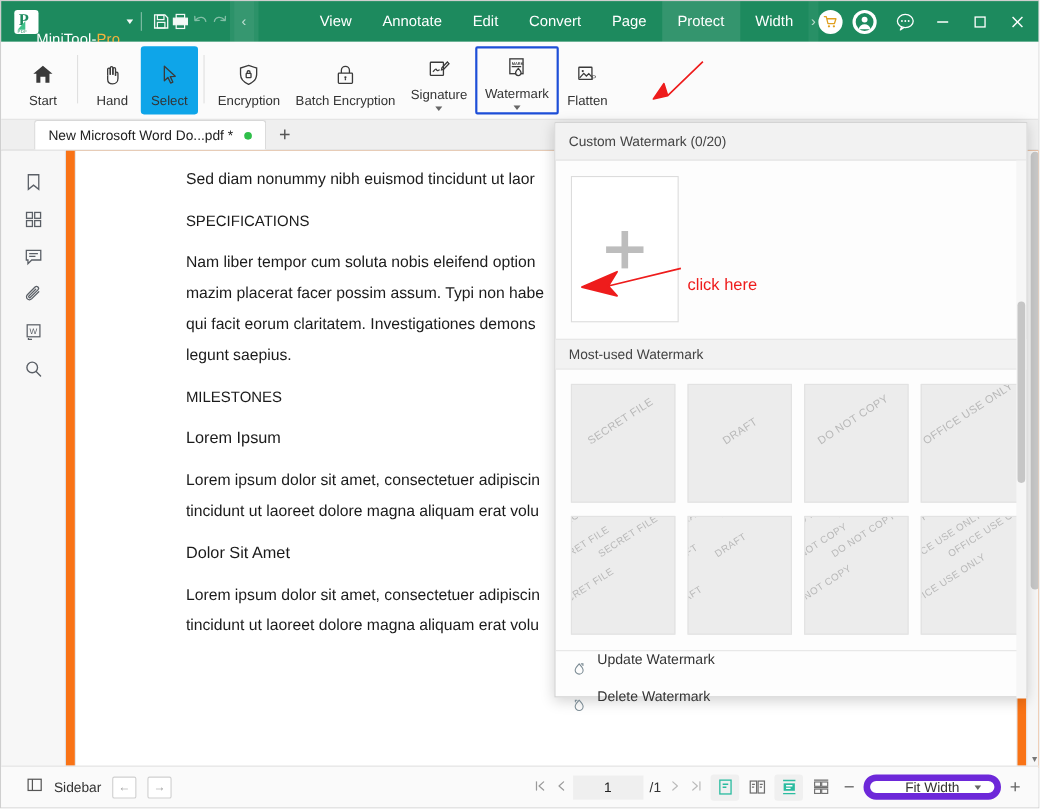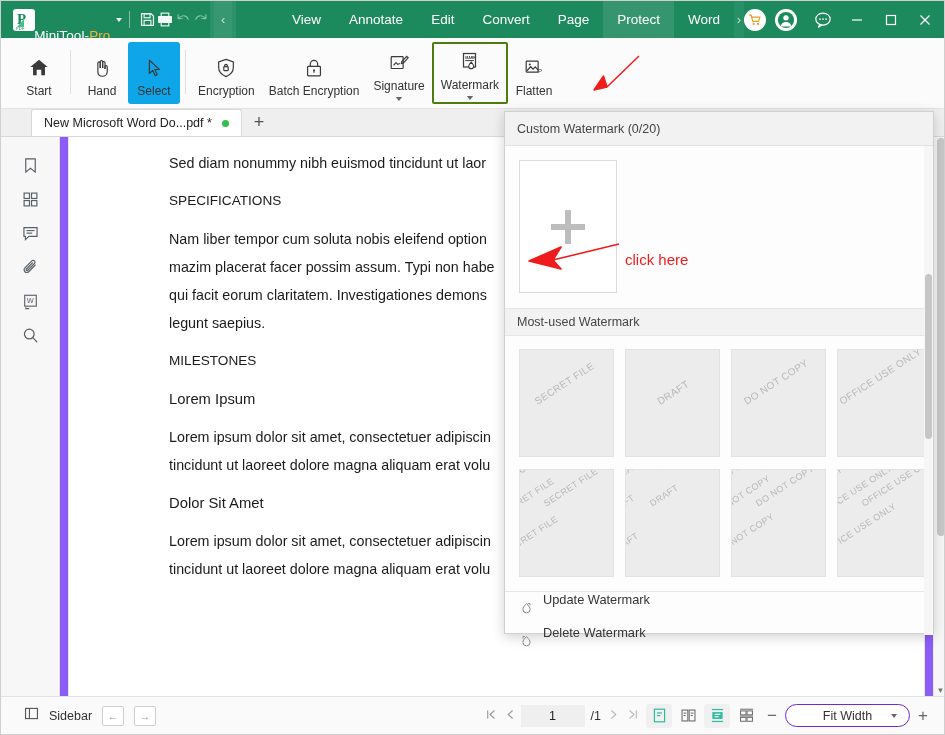--- a/index.html
+++ b/index.html
@@ -98,21 +98,21 @@
     display:flex; flex-direction:column; align-items:center; justify-content:center;
     padding: 5px 7px 0 7px; cursor:pointer; border-radius:3px;
     position:relative;
   }
   .rbtn .ic { height: 28px; display:flex; align-items:center; justify-content:center; }
   .rbtn .lb { font-size: 12px; color: #333; margin-top:2px; white-space:nowrap; }
   .rbtn.sel { background:#0ea5e9; }
   .rbtn.disabled .lb { color:#b7b7b7; }
   .rbtn .dcaret { font-size:8px; color:#666; line-height:6px; margin-top:3px; transform:scaleX(1.6); }
   .rsep { width:1px; height:44px; background:#e0e0e0; margin: 12px 5px 0 5px; }
-  .rbtn.boxed { border: 2px solid #4d7c0f; border-radius:2px; padding-top:3px; }
+  .rbtn.boxed { border: 2px solid #1d4ed8; border-radius:2px; padding-top:3px; }
 
   
   .arrow-protect { position:absolute; left:586px; top:16px; width:54px; height:40px; pointer-events:none; }
 
   
   .tabstrip {
     position:absolute; top:108px; left:0; width:945px; height:28px;
     background:#efefef; border-bottom:1px solid #d8d8d8;
     display:flex; align-items:flex-end; padding-left:30px;
   }
@@ -134,21 +134,21 @@
     display:flex; flex-direction:column; align-items:center; padding-top:12px;
   }
   .rail .ri {
     width:34px;height:33px;display:flex;align-items:center;justify-content:center;
     cursor:pointer; border-radius:3px; margin-bottom:1px;
   }
 
   
   .docwrap {
     position:absolute; top:136px; left:59px; width:886px; height:561px;
-    background:#8b5cf6; overflow:hidden;
+    background:#f97316; overflow:hidden;
   }
   .page {
     position:absolute; top:0; left:9px; width:855px; min-height:600px;
     background:#ffffff;
     box-shadow: 0 0 0 1px #e6e6e6;
   }
   .page .inner { padding: 12px 40px 0 100px; }
   .page p { font-size:14.3px; line-height:28px; color:#1b1b1b; margin-bottom:10px; white-space:nowrap; }
   .page p.h { font-size:13.6px; }
   .page p.t { font-size:14.8px; }
@@ -252,21 +252,21 @@
   .pg-total { font-size:12.5px; color:#333; margin-left:6px; margin-right:2px; }
   .vmode {
     width:26px;height:24px;display:flex;align-items:center;justify-content:center;
     border-radius:3px; margin-left:3px; cursor:pointer;
   }
   .vmode.on { background:#f0f0f0; }
   .zminus, .zplus {
     width:26px; text-align:center; font-size:17px; color:#666; cursor:pointer; font-weight:300;
   }
   .zoomsel {
-    width:125px; height:23px; border:1px solid #6d28d9; border-radius:12px;
+    width:125px; height:23px; border:6px solid #6d28d9; border-radius:12px;
     display:flex; align-items:center; justify-content:center; position:relative;
     font-size:12.5px; color:#333; background:#fff; cursor:pointer;
   }
   .zoomsel .zc { position:absolute; right:13px; font-size:8px; color:#666; transform:scaleX(1.5); }
 </style>
 </head>
 <body>
 
 <div id="app">
 
@@ -317,21 +317,21 @@
       <span class="chev">‹</span>
     </div>
 
     <div class="menutabs">
       <div class="mtab">View</div>
       <div class="mtab">Annotate</div>
       <div class="mtab">Edit</div>
       <div class="mtab">Convert</div>
       <div class="mtab">Page</div>
       <div class="mtab active">Protect</div>
-      <div class="mtab">Word</div>
+      <div class="mtab">Width</div>
     </div>
 
     <span class="chev">›</span>
 
     <div class="tb-right">
       <div class="circ-btn">
         <svg width="14" height="14" viewBox="0 0 20 20">
             <path d="M2 3h2.5l2.2 9h8.4l2-6.2H6" fill="none" stroke="#e0a020" stroke-width="1.7" stroke-linecap="round" stroke-linejoin="round"></path>
             <circle cx="8" cy="15.6" r="1.5" fill="#e0a020"></circle>
             <circle cx="14.4" cy="15.6" r="1.5" fill="#e0a020"></circle>

